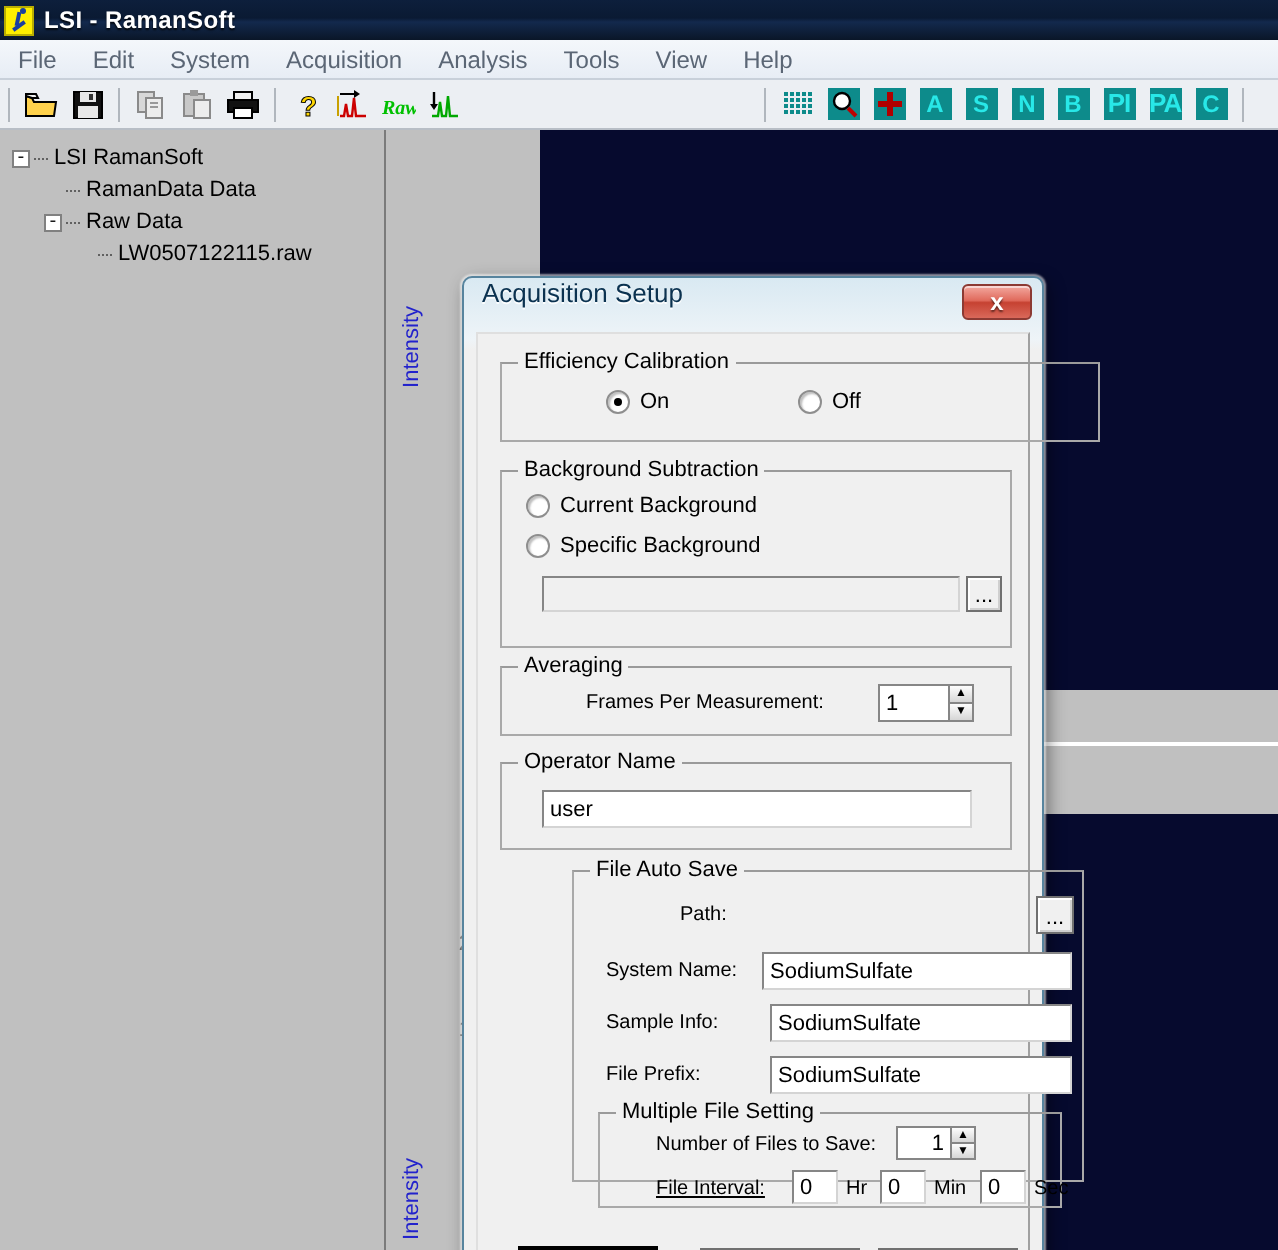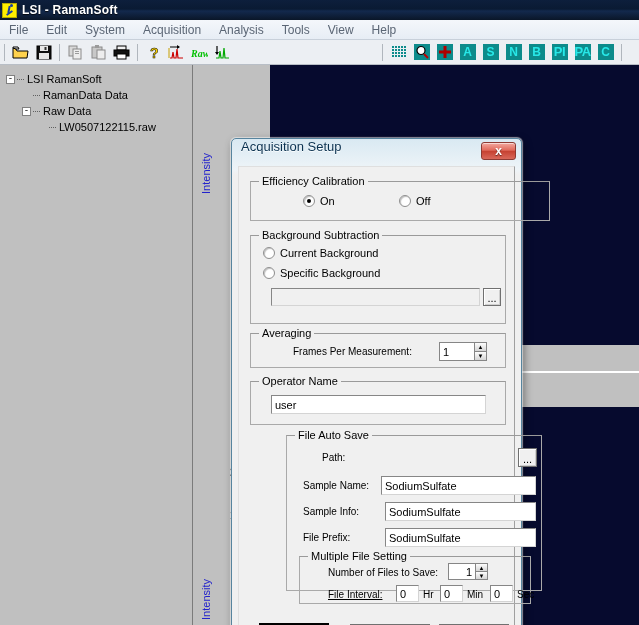--- a/index.html
+++ b/index.html
@@ -515,24 +515,24 @@
       </div>
 
       <div class="grp" style="left:11px;top:214px;width:256px;height:44px;">
         <div class="grp-title">Operator Name</div>
         <div class="tf" style="left:20px;top:13px;width:215px;height:19px;" placeholder="">user</div>
       </div>
 
       <div class="grp" style="left:11px;top:268px;width:256px;height:156px;margin-left:36px;">
         <div class="grp-title">File Auto Save</div>
 
-        <div class="lbl" style="left:11px;top:16px;padding-left:24px;">Path:</div>
+        <div class="lbl" style="left:29px;top:16px;padding-left:24px;">Path:</div>
         <div class="dots-btn" style="left:231px;top:12px;width:19px;height:19px;">...</div>
 
-        <div class="lbl" style="left:16px;top:44px;">Sample Name:</div>
+        <div class="lbl" style="left:16px;top:44px;">System Name:</div>
         <div class="tf" style="left:94px;top:40px;width:155px;height:19px;">SodiumSulfate</div>
 
         <div class="lbl" style="left:16px;top:70px;">Sample Info:</div>
         <div class="tf" style="left:98px;top:66px;width:151px;height:19px;">SodiumSulfate</div>
 
         <div class="lbl" style="left:16px;top:96px;">File Prefix:</div>
         <div class="tf" style="left:98px;top:92px;width:151px;height:19px;">SodiumSulfate</div>
 
         <div class="grp" style="left:12px;top:120px;width:232px;height:48px;">
           <div class="grp-title">Multiple File Setting</div>

